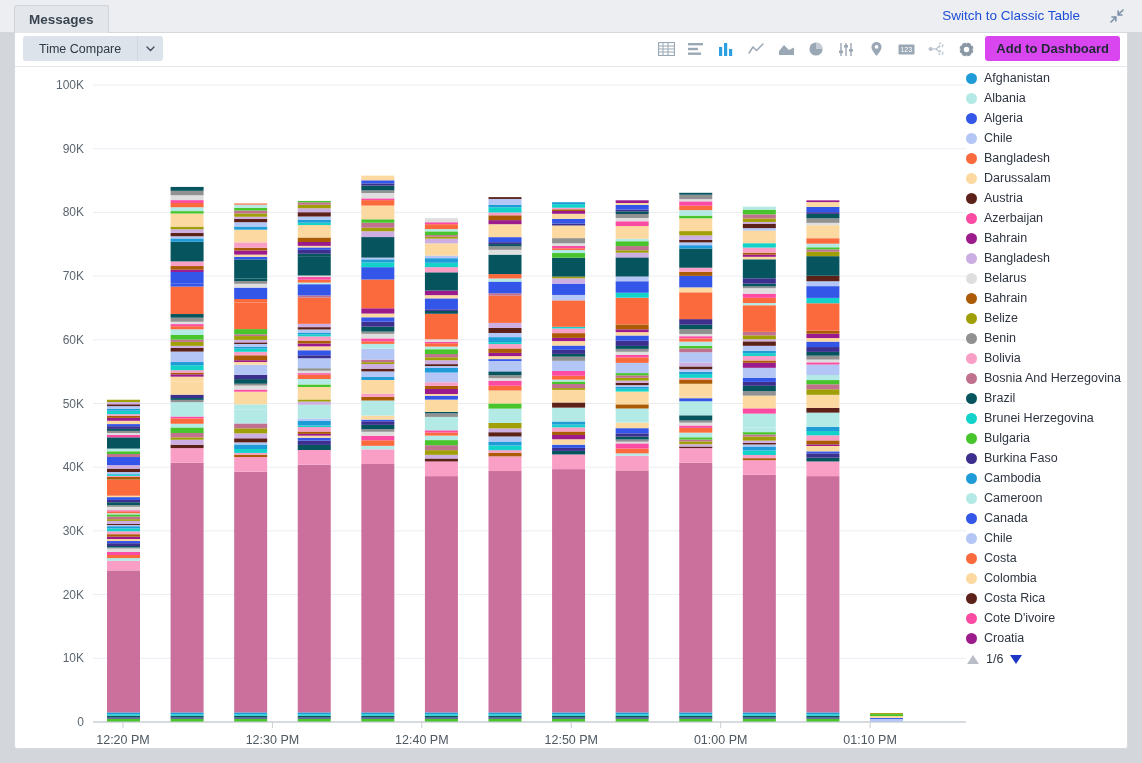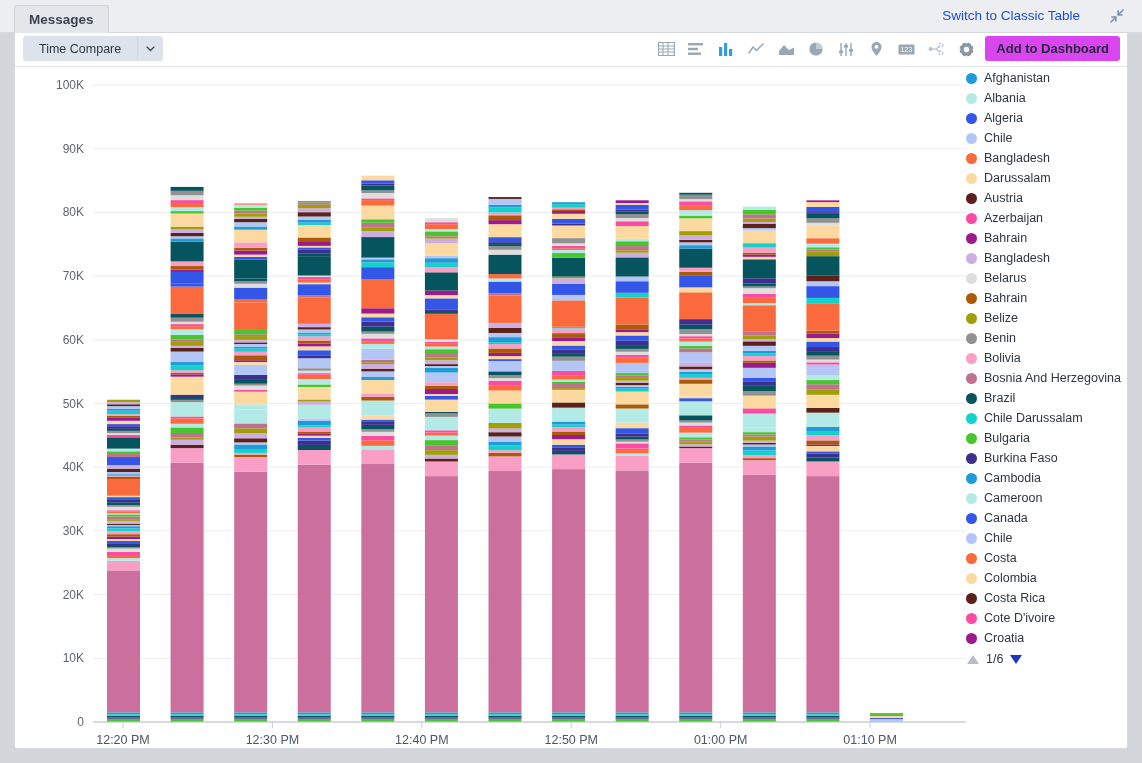--- a/index.html
+++ b/index.html
@@ -1103,21 +1103,21 @@
             <div class="lg-item">
               <span class="lg-dot" style="background: rgb(192, 113, 142);"></span>
               <span class="lg-label">Bosnia And Herzegovina</span>
             </div>
             <div class="lg-item">
               <span class="lg-dot" style="background: rgb(6, 84, 94);"></span>
               <span class="lg-label">Brazil</span>
             </div>
             <div class="lg-item">
               <span class="lg-dot" style="background: rgb(18, 210, 202);"></span>
-              <span class="lg-label">Chile Darussalam</span>
+              <span class="lg-label">Brunei Herzegovina</span>
             </div>
             <div class="lg-item">
               <span class="lg-dot" style="background: rgb(72, 197, 44);"></span>
               <span class="lg-label">Bulgaria</span>
             </div>
             <div class="lg-item">
               <span class="lg-dot" style="background: rgb(60, 47, 142);"></span>
               <span class="lg-label">Burkina Faso</span>
             </div>
             <div class="lg-item">

